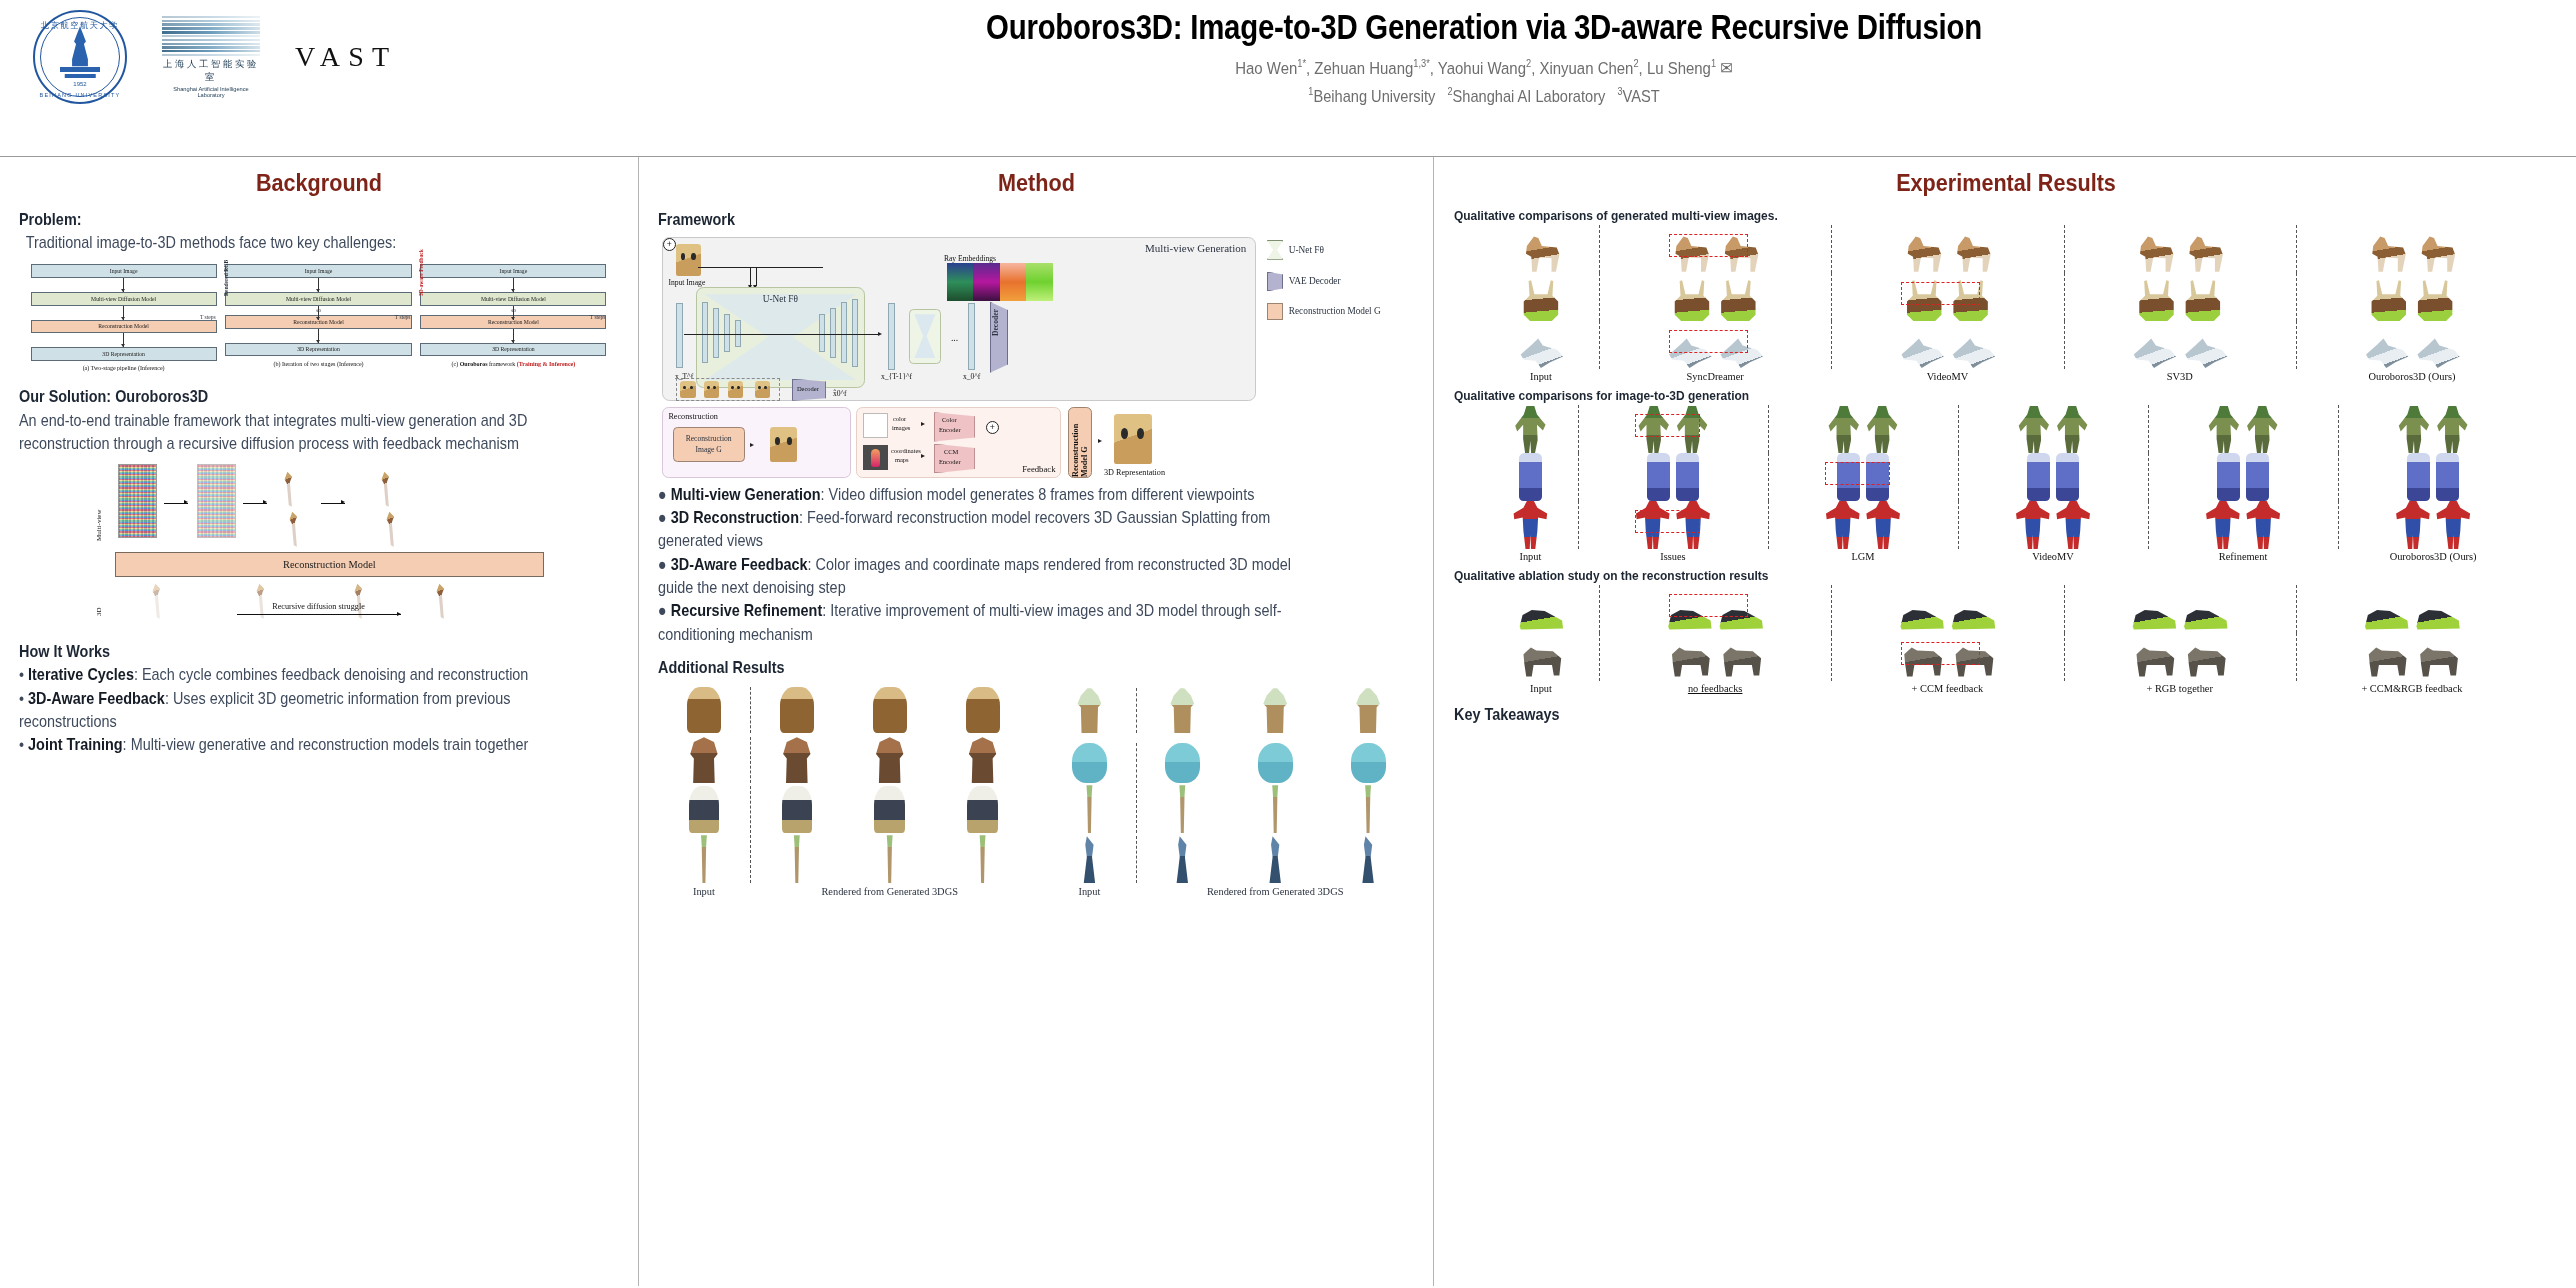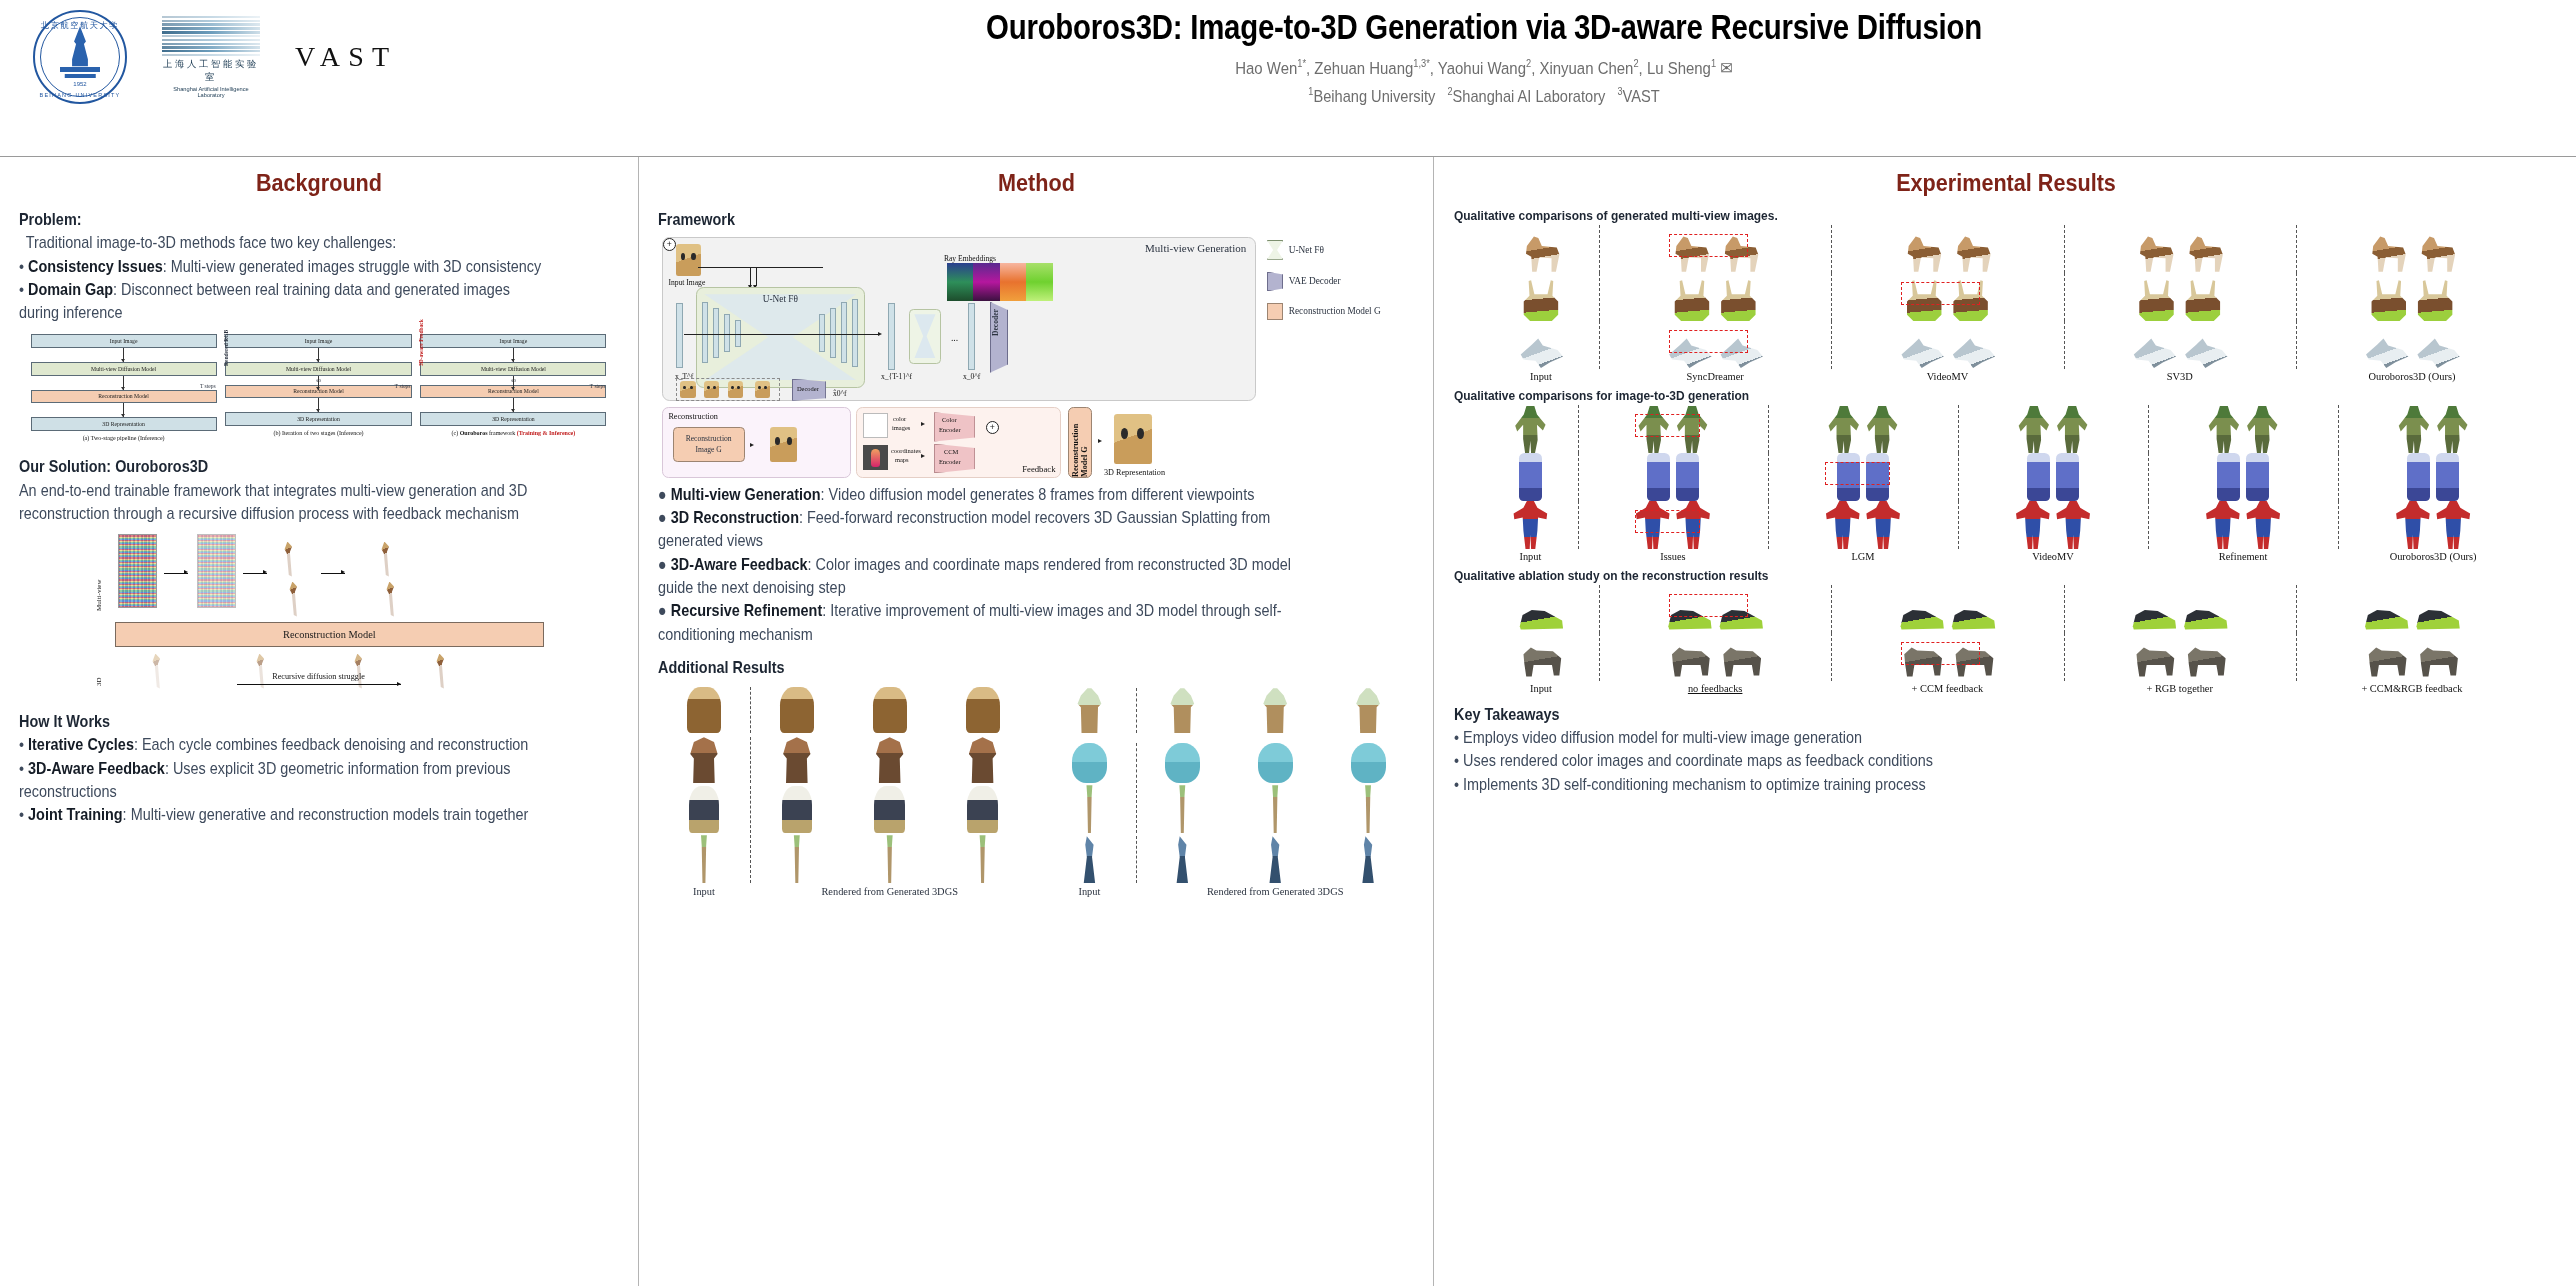--- a/index.html
+++ b/index.html
@@ -374,24 +374,20 @@
 </div>
 
 <div class="body-area">
 
   <div class="col col-left">
     <div class="col-inner">
       <div class="sec-title">Background</div>
 
       <div class="h-bold">Problem:</div>
       <div class="p-body indent">Traditional image-to-3D methods face two key challenges:</div>
-      <div id="bg-problem-bullets">
-          <div class="p-body">• <b>Consistency Issues</b>: Multi-view generated images struggle with 3D consistency</div>
-          <div class="p-body">• <b>Domain Gap</b>: Disconnect between real training data and generated images during inference</div>
-        </div>
 
       <div class="fig">
         <div class="pipeline-row" id="pipeline-row">
             <div class="pipe">
               <div class="pbox blue">Input Image</div>
               <div class="connector"></div>
               <div class="pbox green">Multi-view Diffusion Model</div>
               <div class="connector"></div>
               <div class="pbox peach">Reconstruction Model</div>
               <div class="connector"></div>
@@ -1003,22 +999,17 @@
               <span style="flex: 1 1 0%;">Input</span>
               <span style="flex: 2 1 0%; text-decoration: underline;">no feedbacks</span>
               <span style="flex: 2 1 0%;">+ CCM feedback</span>
               <span style="flex: 2 1 0%;">+ RGB together</span>
               <span style="flex: 2 1 0%;">+ CCM&amp;RGB feedback</span>
             </div>
           </div>
         </div>
 
       <div class="h-bold" style="margin-top:8.7px">Key Takeaways</div>
-      <div id="takeaways">
-          <div class="p-body">•  Employs video diffusion model for multi-view image generation</div>
-          <div class="p-body">•  Uses rendered color images and coordinate maps as feedback conditions</div>
-          <div class="p-body">•  Implements 3D self-conditioning mechanism to optimize training process</div>
-        </div>
     </div>
   </div>
 
 </div>
 
 
 </body></html>

